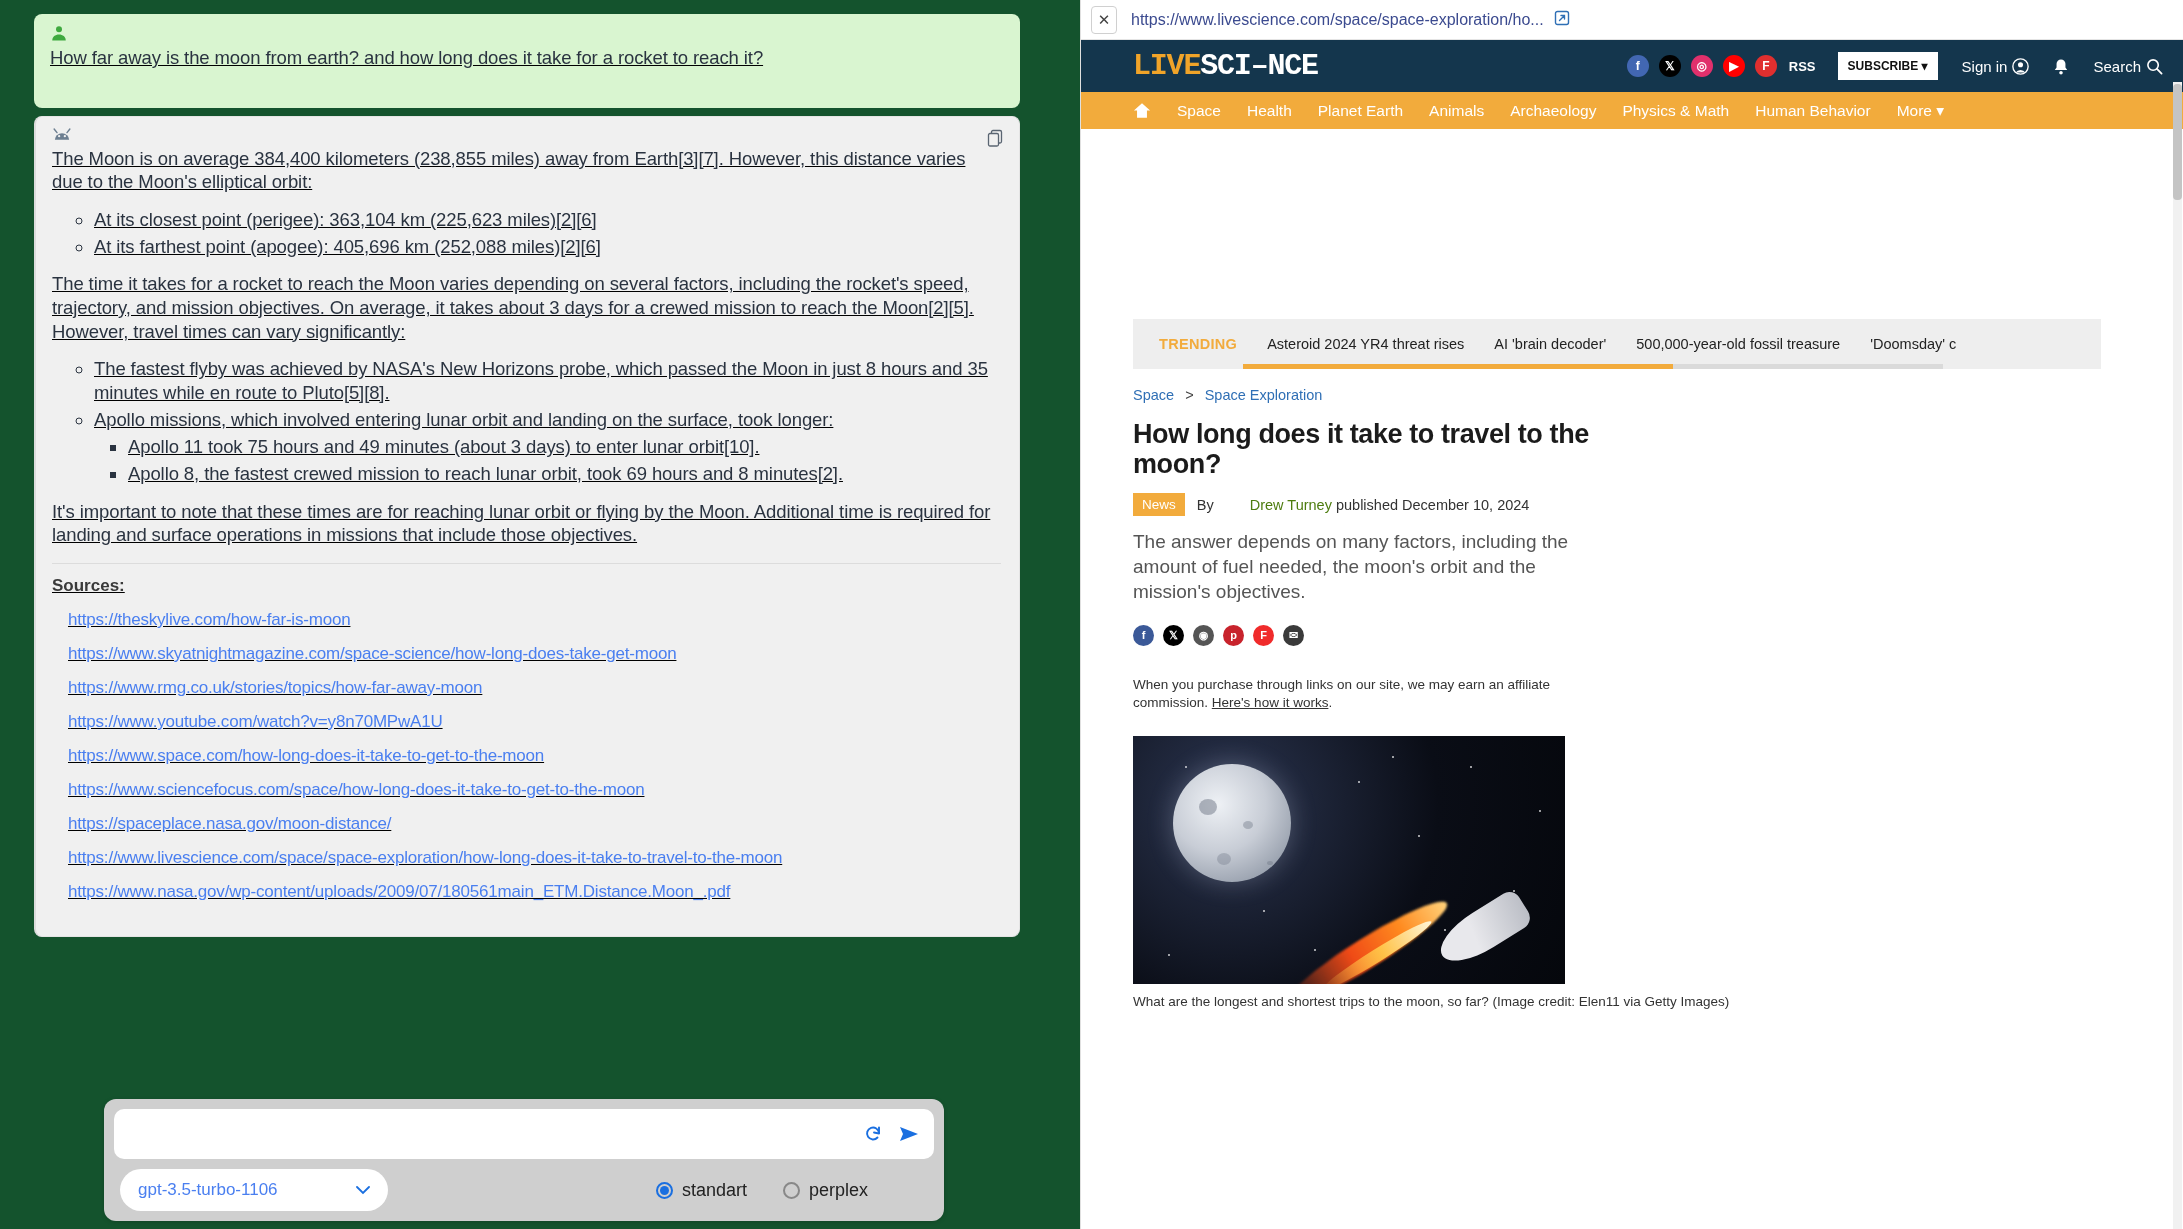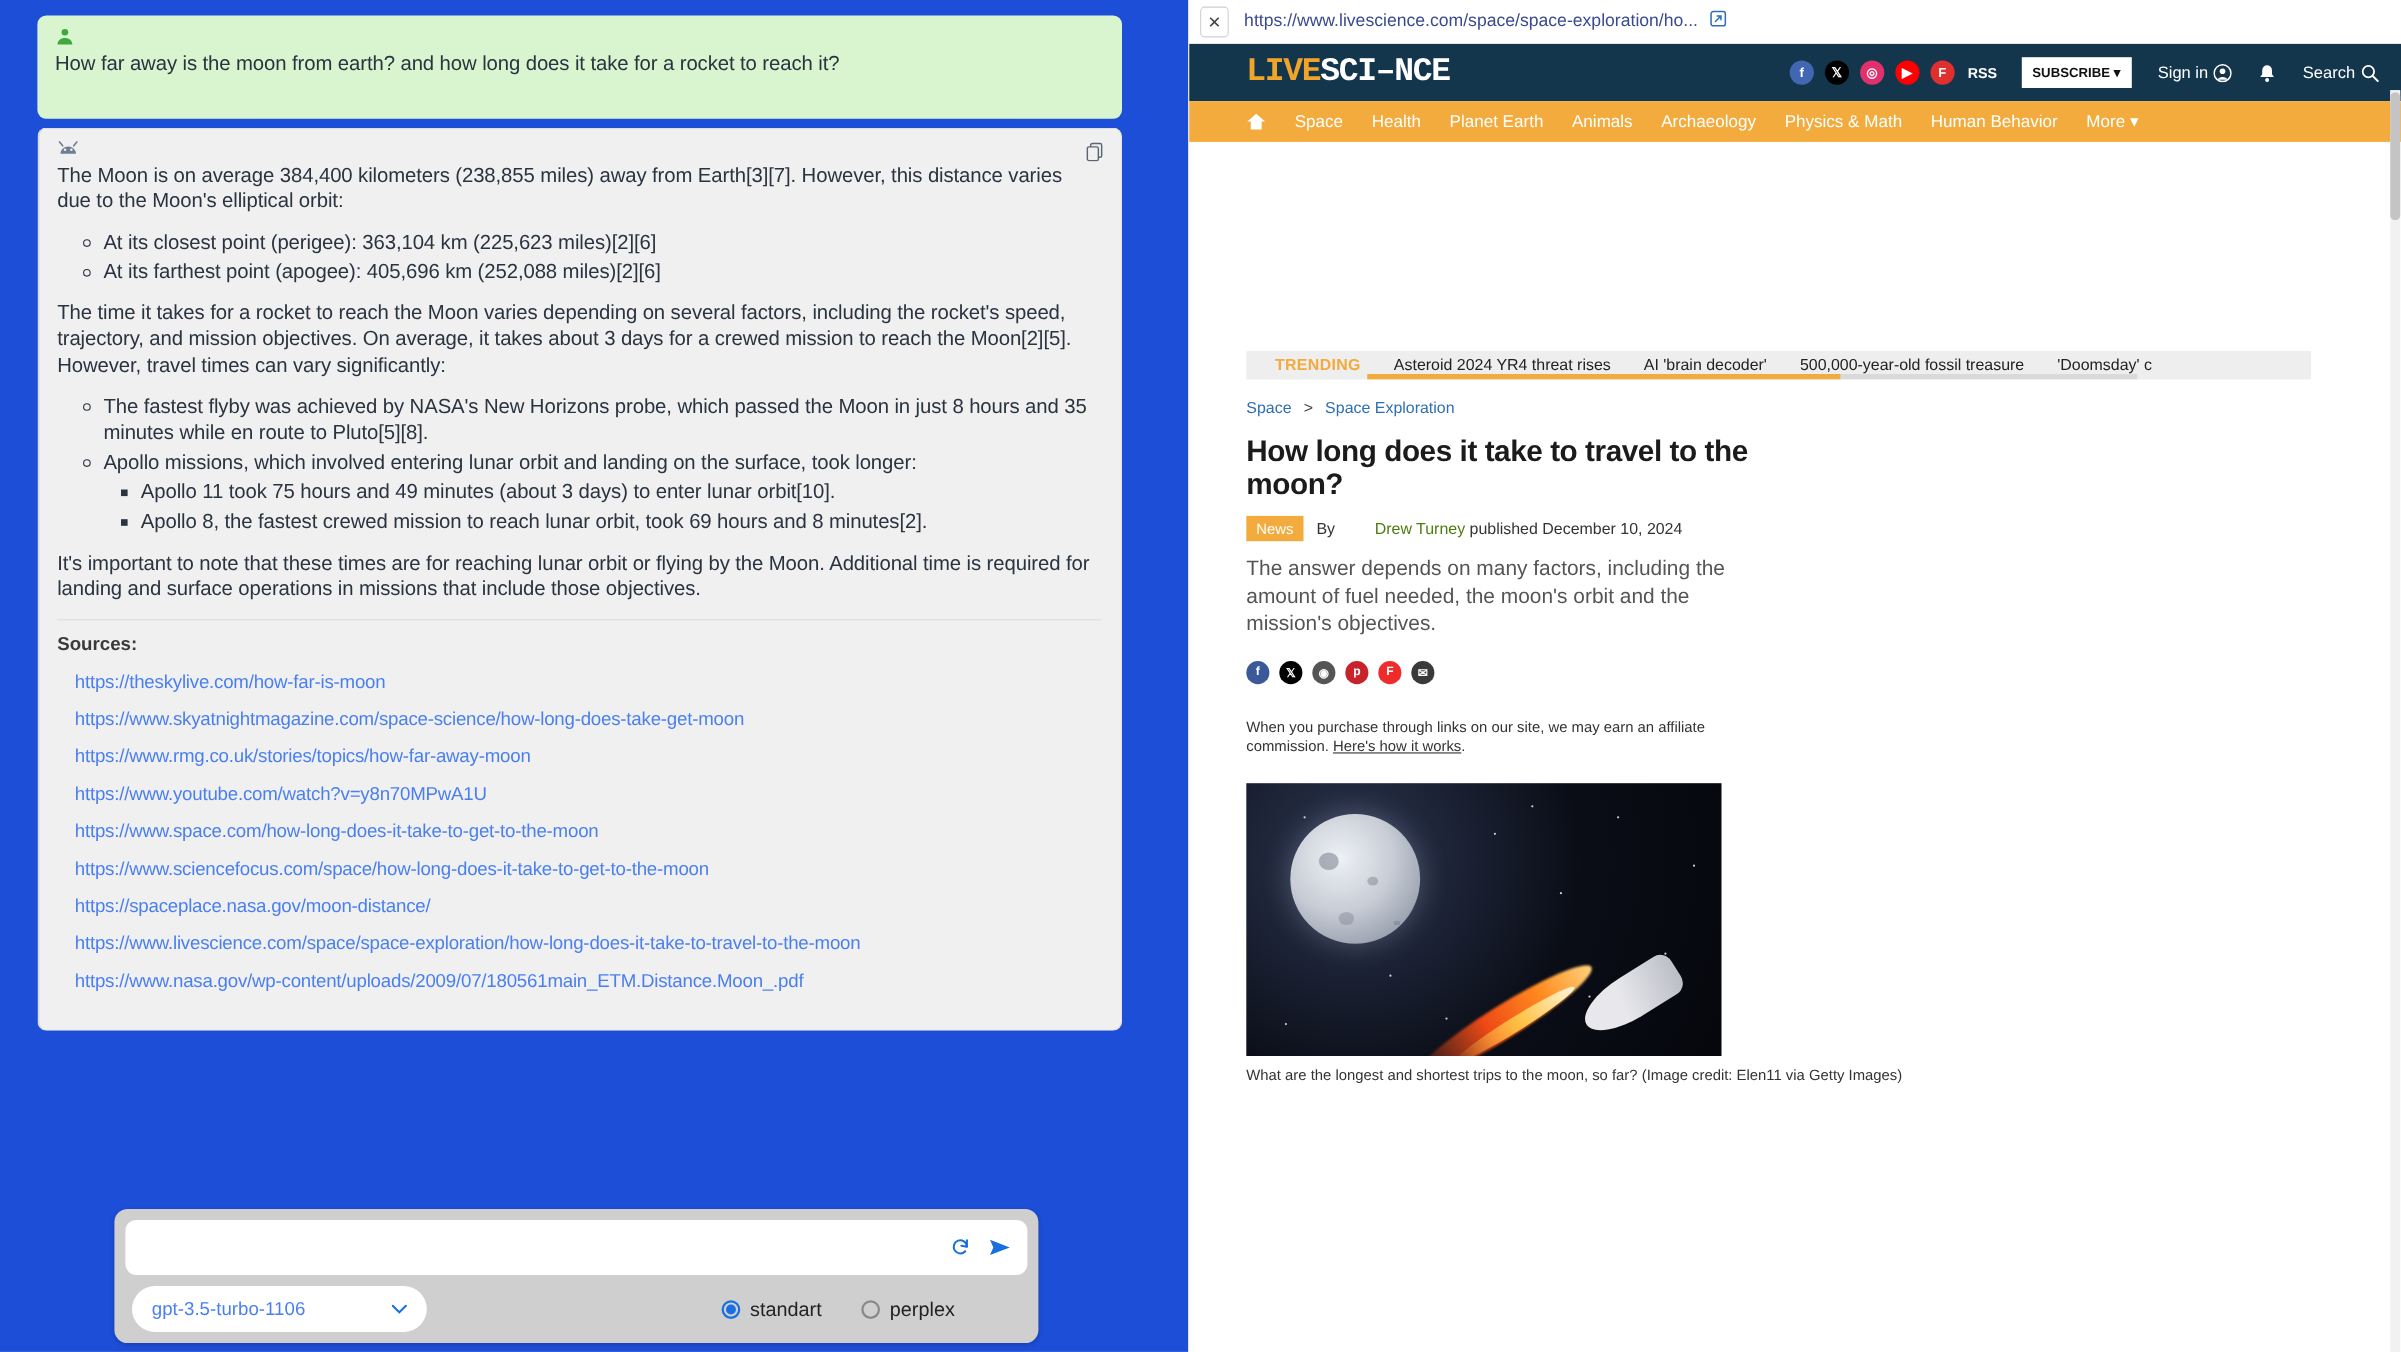--- a/index.html
+++ b/index.html
@@ -8,23 +8,24 @@
     width: 2183px; height: 1229px;
     overflow: hidden;
     background: #ffffff;
     font-family: "Liberation Sans", sans-serif;
   }
   .app { display: flex; width: 2183px; height: 1229px; position: relative; }
 
   
   .chat-pane {
     width: 1080px; height: 1229px;
-    background: #1d4ed8;
+    background: #14532d;
     position: relative;
     overflow: hidden;
+    text-decoration: underline;
   }
   .messages { padding: 14px 18px 0 32px; }
 
   .msg { border-radius: 10px; position: relative; margin-bottom: 6px; }
   .msg-user {
     background: #d9f5d0;
     padding: 10px 16px 24px 16px;
     width: 986px;
     margin-left: 2px;
     border-radius: 8px;
@@ -190,21 +191,21 @@
   .site-nav {
     background: #f2ab3c; height: 37px;
     display: flex; align-items: center; gap: 26px; padding: 0 52px;
   }
   .site-nav a { color: #ffffff; font-size: 15.5px; text-decoration: none; cursor: pointer; }
   .nav-home { font-size: 17px; }
 
   .site-body { background: #fff; height: 1100px; }
   .trending-bar {
     background: #eeeeee; margin: 190px 0 0 52px; width: 968px;
-    height: 26px; display: flex; align-items: center; gap: 30px; padding: 0 26px;
+    height: 50px; display: flex; align-items: center; gap: 30px; padding: 0 26px;
     overflow: hidden; position: relative;
   }
   .trending-label { color: #f2ab3c; font-size: 14.5px; font-weight: bold; letter-spacing: .3px; }
   .trending-item { color: #222; font-size: 14.5px; white-space: nowrap; cursor: pointer; }
   .trending-track {
     position: absolute; left: 110px; bottom: 0; height: 5px; width: 700px; background: #dadada;
   }
   .trending-thumb { height: 5px; width: 430px; background: #f2ab3c; }
 
   .breadcrumb { margin: 18px 0 0 52px; font-size: 14.5px; }

